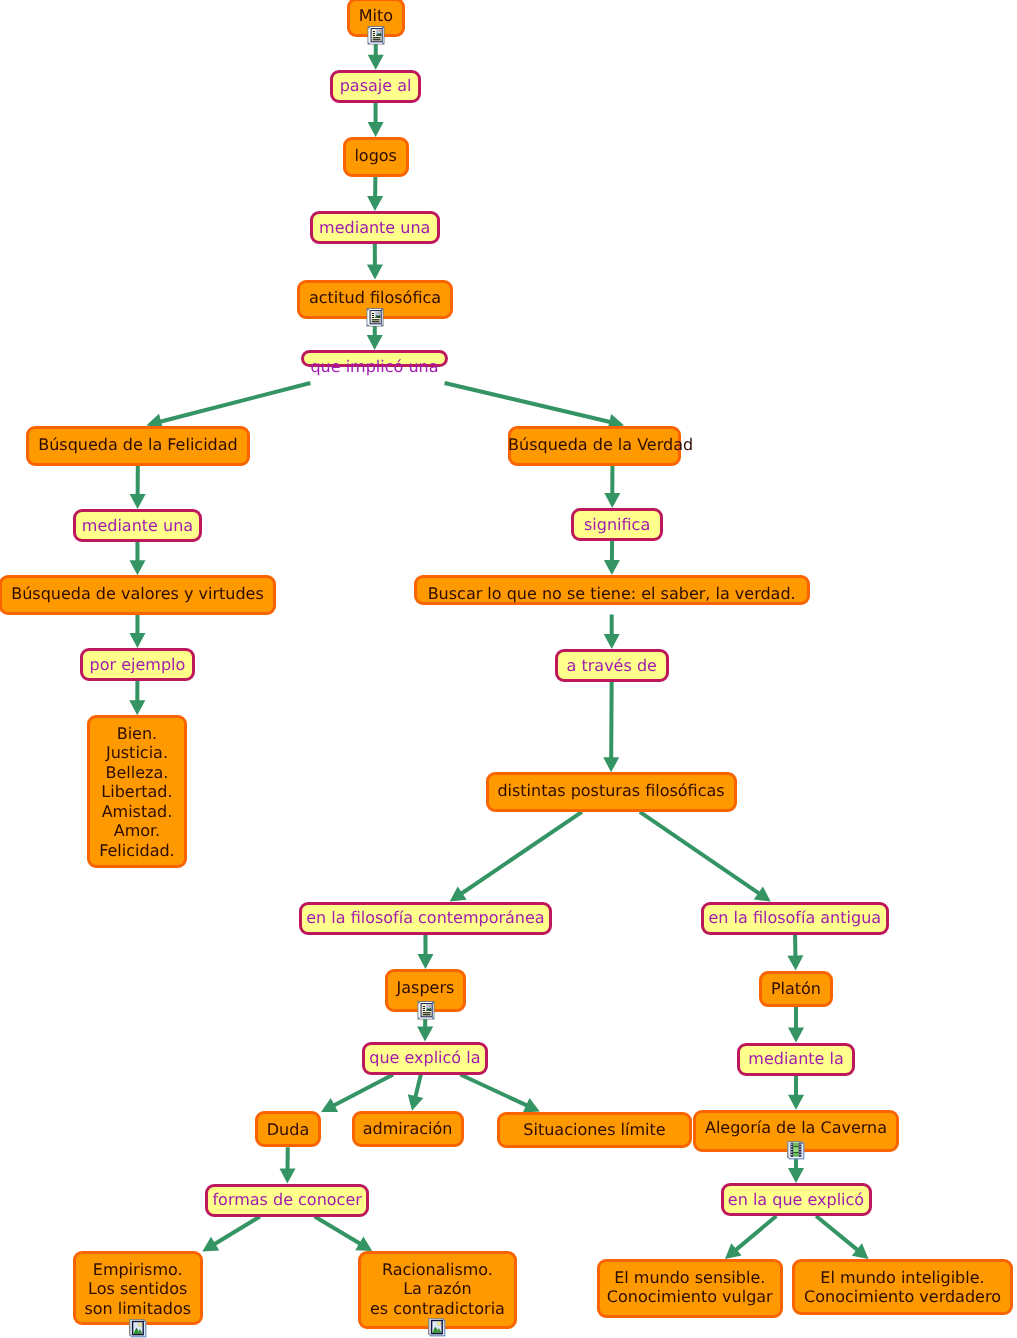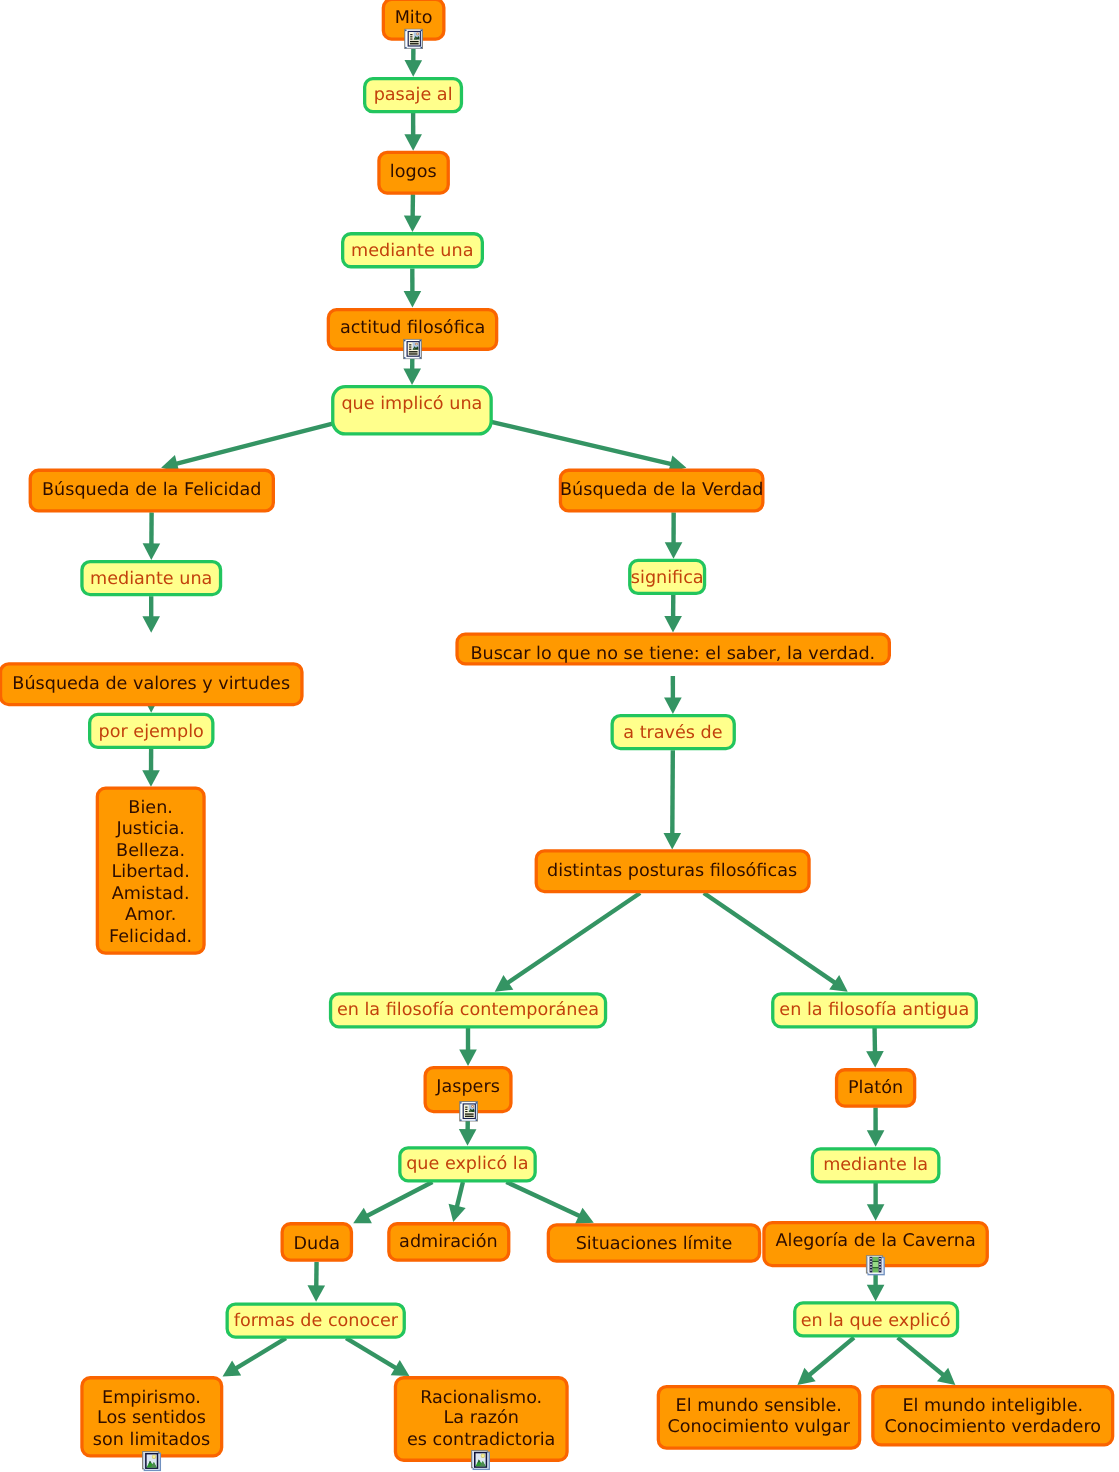--- a/index.html
+++ b/index.html
@@ -5,21 +5,21 @@
 <style>
   html,body{margin:0;padding:0;background:#ffffff;}
   body{width:1017px;height:1338px;overflow:hidden;
        font-family:"DejaVu Sans",sans-serif;
        -webkit-font-smoothing:antialiased;text-rendering:geometricPrecision;}
   #cmap{position:relative;width:1017px;height:1338px;background:#fff;}
   svg#links{position:absolute;left:0;top:0;width:1017px;height:1338px;pointer-events:none;}
   .node{position:absolute;box-sizing:border-box;text-align:center;border-radius:9px;
         z-index:2;font-size:16px;}
   .concept{background:#ff9900;border:3px solid #fa6400;color:#2d0d00;border-radius:9px;}
-  .linking{background:#ffff8c;border:3px solid #22c55e;color:#c2410c;border-radius:9px;}
+  .linking{background:#ffff8c;border:3px solid #be185d;color:#a21caf;border-radius:9px;}
   .node .lbl{position:absolute;left:-3px;right:-3px;display:block;white-space:pre;
              line-height:19.5px;}
   .concept .lbl{top:5.6px;}
   .linking .lbl{top:3.6px;}
   .res{position:absolute;z-index:5;}
 </style>
 </head>
 <body>
 
 <div id="cmap">
@@ -205,36 +205,36 @@
       <rect x="4.9" y="10.4" width="9.4" height="4.4" fill="#f7f5df"></rect>
       <rect x="5.7" y="11.2" width="7.9" height="1.2" fill="#111306"></rect>
       <rect x="5.7" y="13.2" width="7.9" height="1.2" fill="#111306"></rect>
       <g fill="#2e4f86">
         <rect x="1.3" y="1.0" width="1.3" height="1.3"></rect>
         <rect x="15.4" y="1.0" width="1.3" height="1.3"></rect>
         <rect x="1.3" y="16.7" width="1.3" height="1.3"></rect>
         <rect x="15.4" y="16.7" width="1.3" height="1.3"></rect>
       </g>
     </svg></div>
-    <div class="node linking" style="left: 301.1px; top: 350px; width: 146.7px; height: 46px; border-radius: 13px;">
+    <div class="node linking" style="left: 301.1px; top: 350px; width: 146.7px; height: 17px;">
       <span class="lbl">que implicó una</span>
     </div>
     <div class="node concept" style="left: 26.3px; top: 426.3px; width: 223.3px; height: 39.5px;">
       <span class="lbl">Búsqueda de la Felicidad</span>
     </div>
-    <div class="node concept" style="left: 508.1px; top: 426.3px; width: 187px; height: 39.5px;">
+    <div class="node concept" style="left: 508.1px; top: 426.3px; width: 173px; height: 39.5px;">
       <span class="lbl">Búsqueda de la Verdad</span>
     </div>
     <div class="node linking" style="left: 72.5px; top: 509px; width: 129.9px; height: 33px;">
       <span class="lbl">mediante una</span>
     </div>
-    <div class="node linking" style="left: 571.1px; top: 508px; width: 71px; height: 33px; padding-left: 16px;">
+    <div class="node linking" style="left: 571.1px; top: 508px; width: 92px; height: 33px; padding-left: 16px;">
       <span class="lbl">significa</span>
     </div>
-    <div class="node concept" style="left: -0.7px; top: 602px; width: 276.3px; height: 39.5px;">
+    <div class="node concept" style="left: -0.7px; top: 575px; width: 276.3px; height: 39.5px;">
       <span class="lbl">Búsqueda de valores y virtudes</span>
     </div>
     <div class="node concept" style="left: 413.7px; top: 575px; width: 395.9px; height: 30px;">
       <span class="lbl">Buscar lo que no se tiene: el saber, la verdad.</span>
     </div>
     <div class="node linking" style="left: 80.3px; top: 648px; width: 114.3px; height: 33px;">
       <span class="lbl">por ejemplo</span>
     </div>
     <div class="node linking" style="left: 554.9px; top: 649px; width: 113.7px; height: 33px; text-align: center;">
       <span class="lbl">a través de</span>

